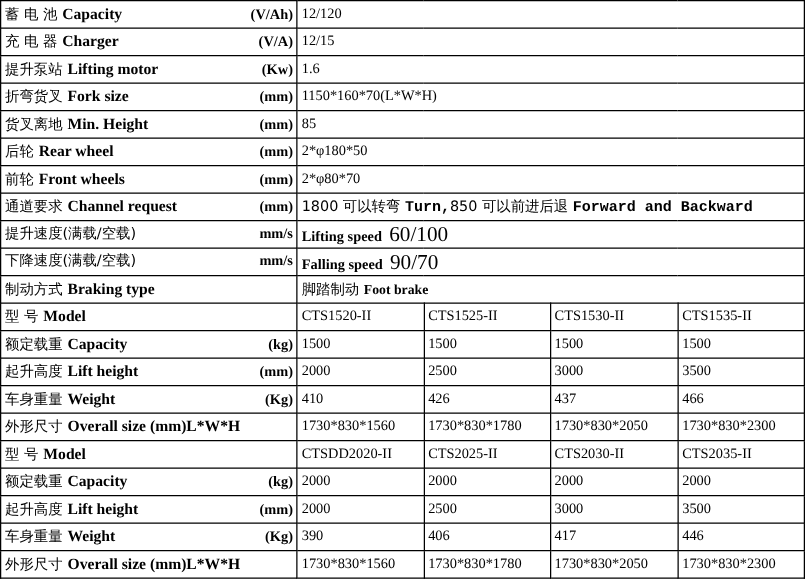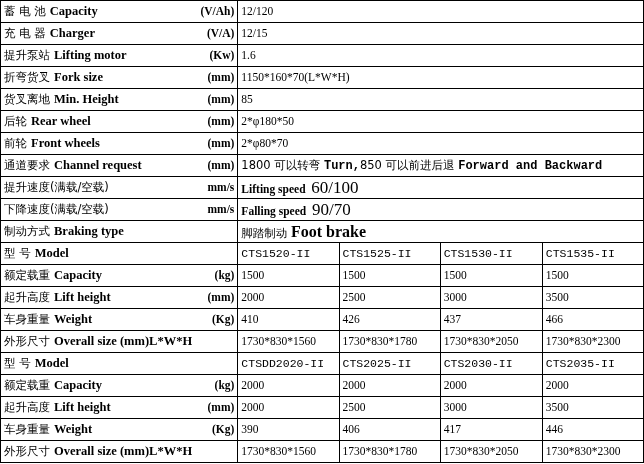--- a/index.html
+++ b/index.html
@@ -70,21 +70,21 @@
   .val-small {
     font-family: "Liberation Serif", serif;
     font-size: 11px;
   }
   .brake-val {
     font-family: "DejaVu Sans", sans-serif;
     font-size: 11.5px;
   }
   .brake-val .en {
     font-family: "Liberation Serif", serif;
-    font-size: 16px;
+    font-size: 11px;
     font-weight: bold;
   }
   .speed-val {
     font-family: "Liberation Serif", serif;
     font-weight: bold;
     font-size: 12.5px;
   }
   .speed-val .num {
     font-weight: normal;
     font-size: 17px;
@@ -92,21 +92,21 @@
   .chan-val {
     font-family: "DejaVu Sans", sans-serif;
     font-size: 11px;
   }
   .chan-val .en {
     font-family: Liberation Mono, monospace;
     font-weight: bold;
     font-size: 12px;
   }
   .model-head {
-    font-family: Liberation Mono, monospace;
+    font-family: Liberation Serif, serif;
     font-size: 11.5px;
   }
 </style>
 </head>
 <body>
 
 <table class="spec">
   <colgroup>
     <col style="width:237px">
     <col style="width:101px">

